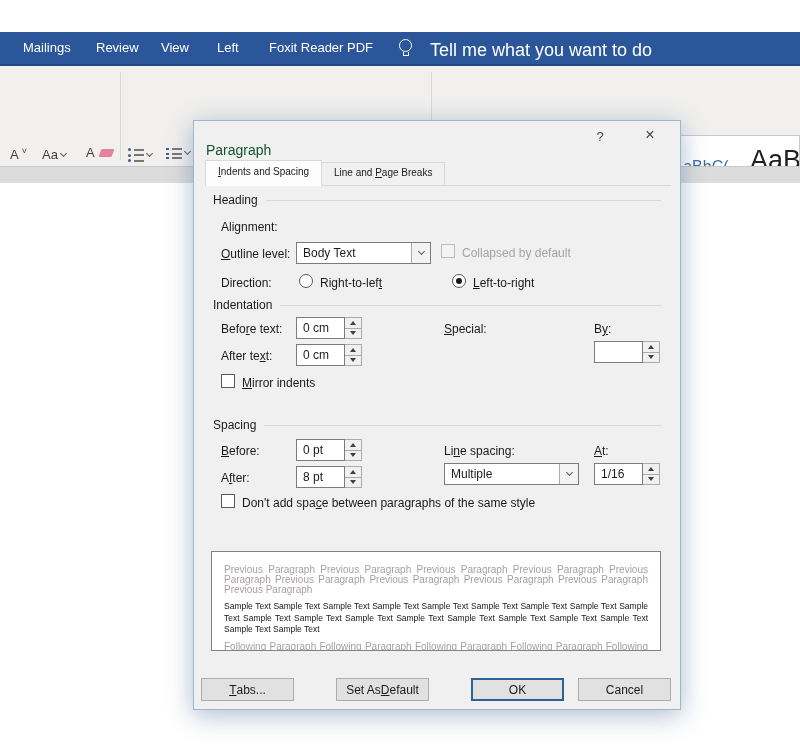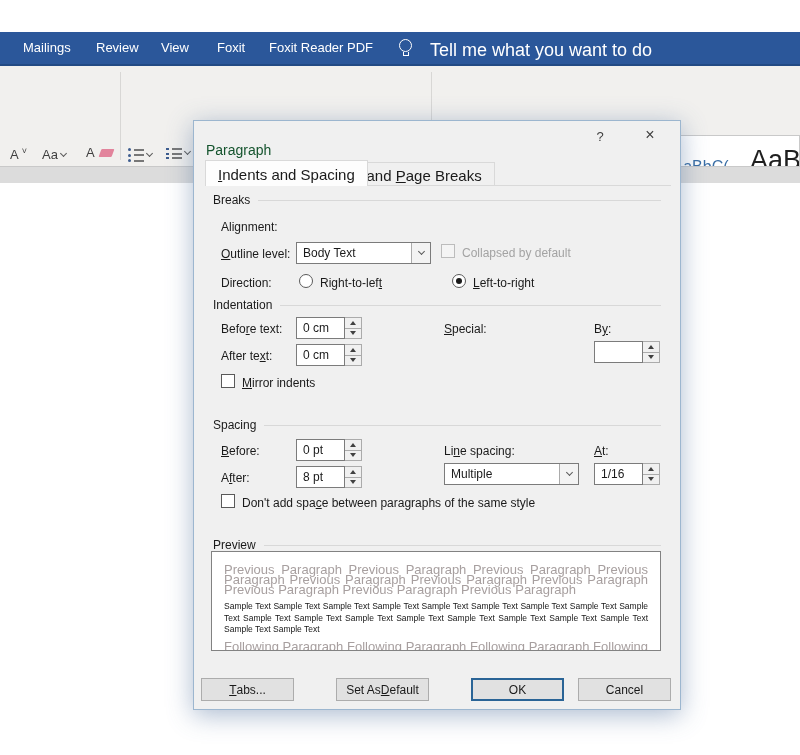--- a/index.html
+++ b/index.html
@@ -57,21 +57,21 @@
 
   
   .docstrip{position:absolute;left:0;top:166px;width:800px;height:17px;background:#dcdcdc;border-top:1px solid #c9c9c9}
   .page{position:absolute;left:0;top:183px;width:800px;height:572px;background:#fff}
 
   
   .dialog{position:absolute;left:193px;top:120px;width:488px;height:590px;background:#f0f0f0;border:1px solid #9cb6cf;box-shadow:0 5px 24px rgba(70,105,150,.45);z-index:10;font-size:12px;color:#1a1a1a}
   .dtitle{position:absolute;left:12px;top:21px;font-size:14px;color:#14532d}
   .dhelp{position:absolute;left:396px;top:8px;width:20px;text-align:center;font-size:13px;color:#404040;cursor:default}
   .dclose{position:absolute;left:442px;top:5px;width:28px;text-align:center;font-size:16px;color:#404040;cursor:default}
-  .dtab{position:absolute;font-size:15px;color:#1a1a1a;white-space:nowrap}
+  .dtab{position:absolute;font-size:10px;color:#1a1a1a;white-space:nowrap}
   .dtab.active{left:11px;top:39px;height:26px;padding:5px 12px 0;background:#fdfdfd;border:1px solid #d9d9d9;border-bottom:none;z-index:2}
   .dtab.inactive{left:128px;top:41px;height:23px;padding:4px 12px 0;background:#f0f0f0;border:1px solid #d9d9d9;border-left:none;border-bottom:none}
   .tabline{position:absolute;left:11px;top:64px;width:466px;height:1px;background:#d9d9d9}
   .ghead{position:absolute;left:19px;width:448px;display:flex;align-items:center;gap:8px;font-size:12px;color:#1a1a1a}
   .ghead::after{content:"";flex:1;height:1px;background:#d8d8d8}
   .lbl{position:absolute;font-size:12px;color:#1a1a1a;white-space:nowrap}
   .dis{color:#a3a3a3}
   .combo{position:absolute;height:22px;background:#fff;border:1px solid #7b7b7b;display:flex}
   .combo .val{flex:1;padding:3px 6px;font-size:12px;white-space:nowrap;overflow:hidden}
   .combo .dd{width:19px;border-left:1px solid #ababab;background:#f3f3f3;display:flex;align-items:center;justify-content:center;flex:none}
@@ -82,36 +82,36 @@
   .spin .btns{width:17px;height:22px;border:1px solid #ababab;border-left:none;display:flex;flex-direction:column;background:#f0f0f0}
   .spin .btns span{flex:1;display:flex;align-items:center;justify-content:center}
   .spin .btns span:first-child{border-bottom:1px solid #ababab}
   .tup{width:0;height:0;border-left:3.5px solid transparent;border-right:3.5px solid transparent;border-bottom:4px solid #404040}
   .tdn{width:0;height:0;border-left:3.5px solid transparent;border-right:3.5px solid transparent;border-top:4px solid #404040}
   .radio{position:absolute;width:14px;height:14px;border:1px solid #5a5a5a;border-radius:50%;background:#fff}
   .radio.on::after{content:"";position:absolute;left:3px;top:3px;width:6px;height:6px;border-radius:50%;background:#1a1a1a}
   .cbx{position:absolute;width:14px;height:14px;border:1px solid #5a5a5a;background:#fff}
   .cbx.disabled{border-color:#bcbcbc;background:#f4f4f4}
   .pvbox{position:absolute;left:17px;top:430px;width:450px;height:100px;background:#fff;border:1px solid #828282;padding:13px 12px 0;overflow:hidden;text-align:justify}
-  .pvgray{font-size:13px;line-height:10px;color:#a79f9f;margin-bottom:6px}
+  .pvgray{font-size:10px;line-height:10px;color:#a79f9f;margin-bottom:6px}
   .pvblack{font-size:8.5px;line-height:11.5px;color:#161616;margin-bottom:6px}
   .btn{position:absolute;top:557px;width:93px;height:23px;background:#e1e1e1;border:1px solid #acacac;font-size:12px;color:#1a1a1a;display:flex;align-items:center;justify-content:center;font-family:inherit;cursor:default}
   .btn.default{border:2px solid #2a6496}
 </style>
 </head>
 <body>
 
 <div class="screen">
 
 
   <div class="tabrow">
     <span class="rtab" style="left:23px">Mailings</span>
     <span class="rtab" style="left:96px">Review</span>
     <span class="rtab" style="left:161px">View</span>
-    <span class="rtab" style="left:217px">Foxit</span>
+    <span class="rtab" style="left:217px">Left</span>
     <span class="rtab" style="left:269px">Foxit Reader PDF</span>
     <span class="bulb"></span>
     <span class="bulbbase"></span>
     <span class="tellme">Tell me what you want to do</span>
   </div>
 
   <div class="ribbon">
     <span class="vsep" style="left:120px"></span>
     <span class="vsep" style="left:431px"></span>
 
@@ -279,21 +279,21 @@
   <div class="dialog">
     <span class="dtitle">Paragraph</span>
     <span class="dhelp">?</span>
     <span class="dclose">×</span>
 
     <span class="dtab active"><u>I</u>ndents and Spacing</span>
     <span class="dtab inactive">Line and <u>P</u>age Breaks</span>
     <span class="tabline"></span>
 
     <div class="ghead" style="top:72px">
-        <span>Breaks</span>
+        <span>Heading</span>
       </div>
     <span class="lbl" style="left:27px;top:99px">Alignment:</span>
 
     <span class="lbl" style="left:27px;top:126px"><u>O</u>utline level:</span>
     <div class="combo" style="left:102px;top:121px;width:135px">
       <span class="val">Body Text</span>
       <span class="dd">
           <span class="chev"></span>
         </span>
     </div>
@@ -395,23 +395,20 @@
           </span>
           <span>
             <i class="tdn"></i>
           </span>
         </span>
     </div>
 
     <span class="cbx" style="left:27px;top:373px"></span>
     <span class="lbl" style="left:48px;top:375px">Don't add spa<u>c</u>e between paragraphs of the same style</span>
 
-    <div class="ghead" style="top:417px">
-        <span>Preview</span>
-      </div>
     <div class="pvbox">
       <div class="pvgray">Previous Paragraph Previous Paragraph Previous Paragraph Previous Paragraph Previous Paragraph Previous Paragraph Previous Paragraph Previous Paragraph Previous Paragraph Previous Paragraph</div>
       <div class="pvblack">Sample Text Sample Text Sample Text Sample Text Sample Text Sample Text Sample Text Sample Text Sample Text Sample Text Sample Text Sample Text Sample Text Sample Text Sample Text Sample Text Sample Text Sample Text Sample Text</div>
       <div class="pvgray">Following Paragraph Following Paragraph Following Paragraph Following Paragraph Following Paragraph Following Paragraph Following Paragraph Following Paragraph Following Paragraph Following Paragraph Following Paragraph</div>
     </div>
 
     <button class="btn" style="left:7px"><u>T</u>abs...</button>
     <button class="btn" style="left:142px">Set As <u>D</u>efault</button>
     <button class="btn default" style="left:277px">OK</button>
     <button class="btn" style="left:384px">Cancel</button>

